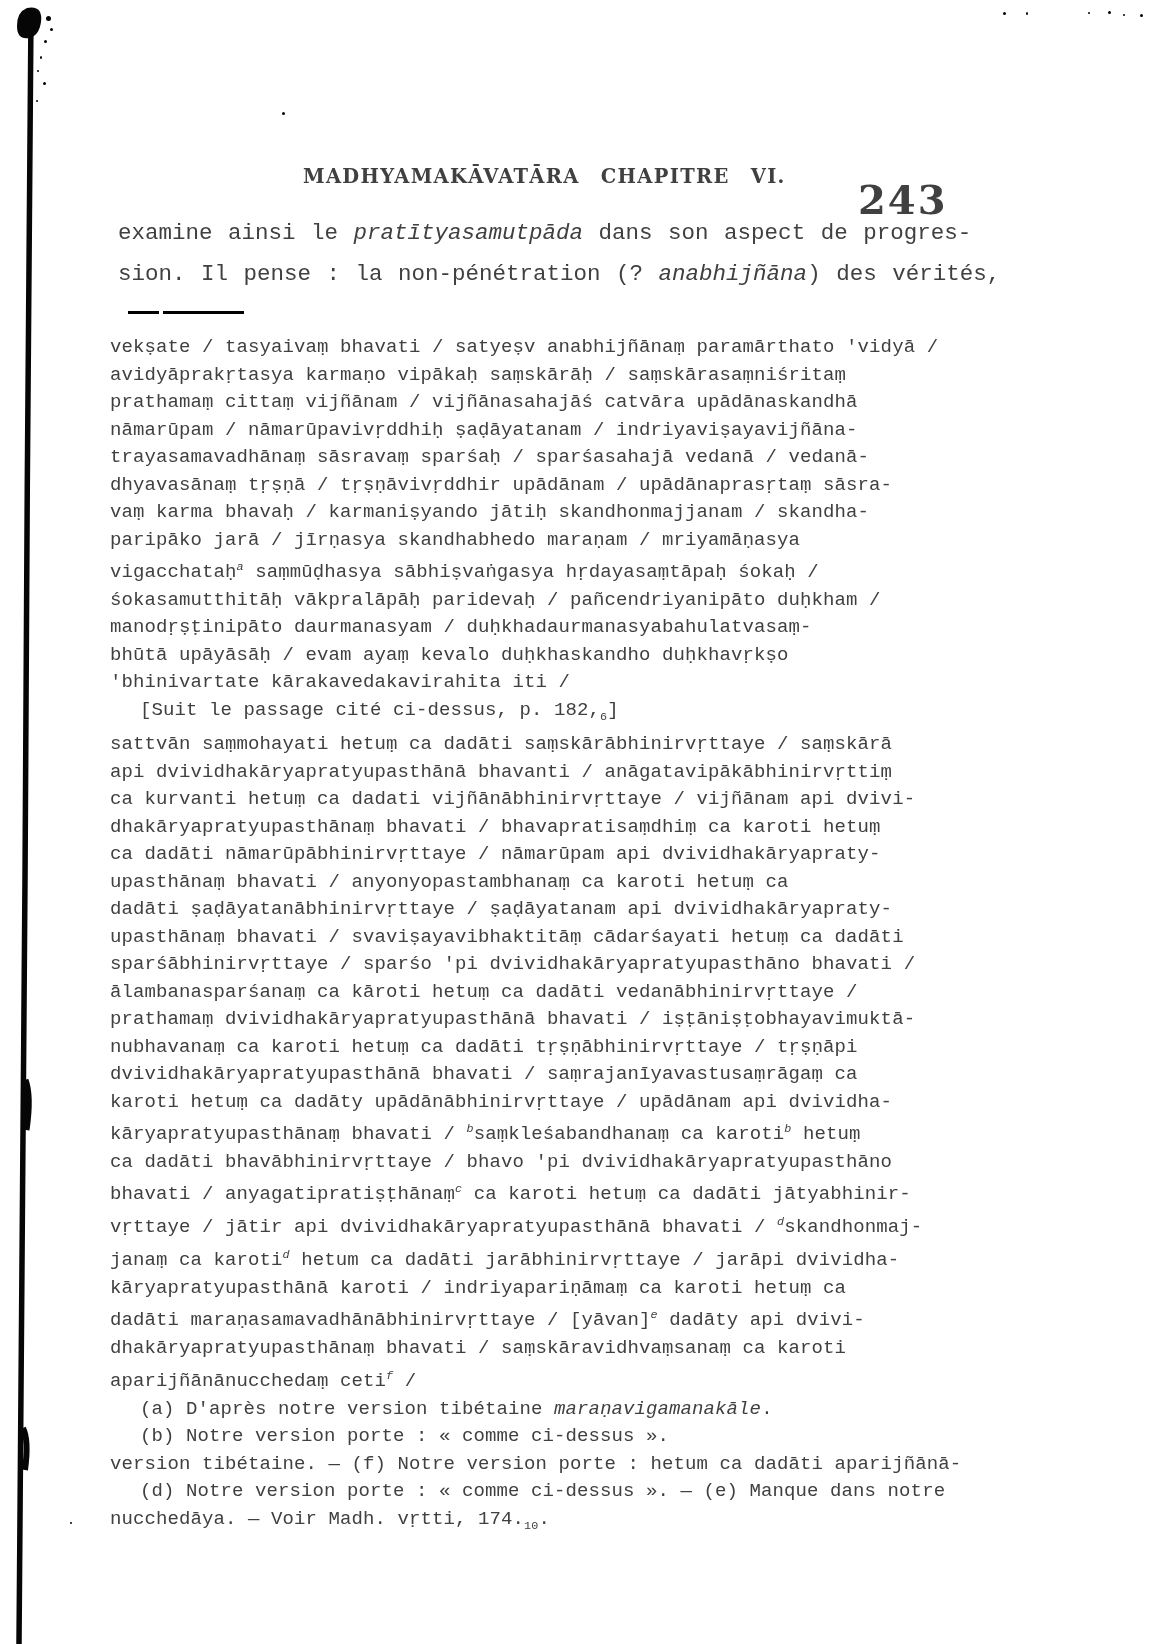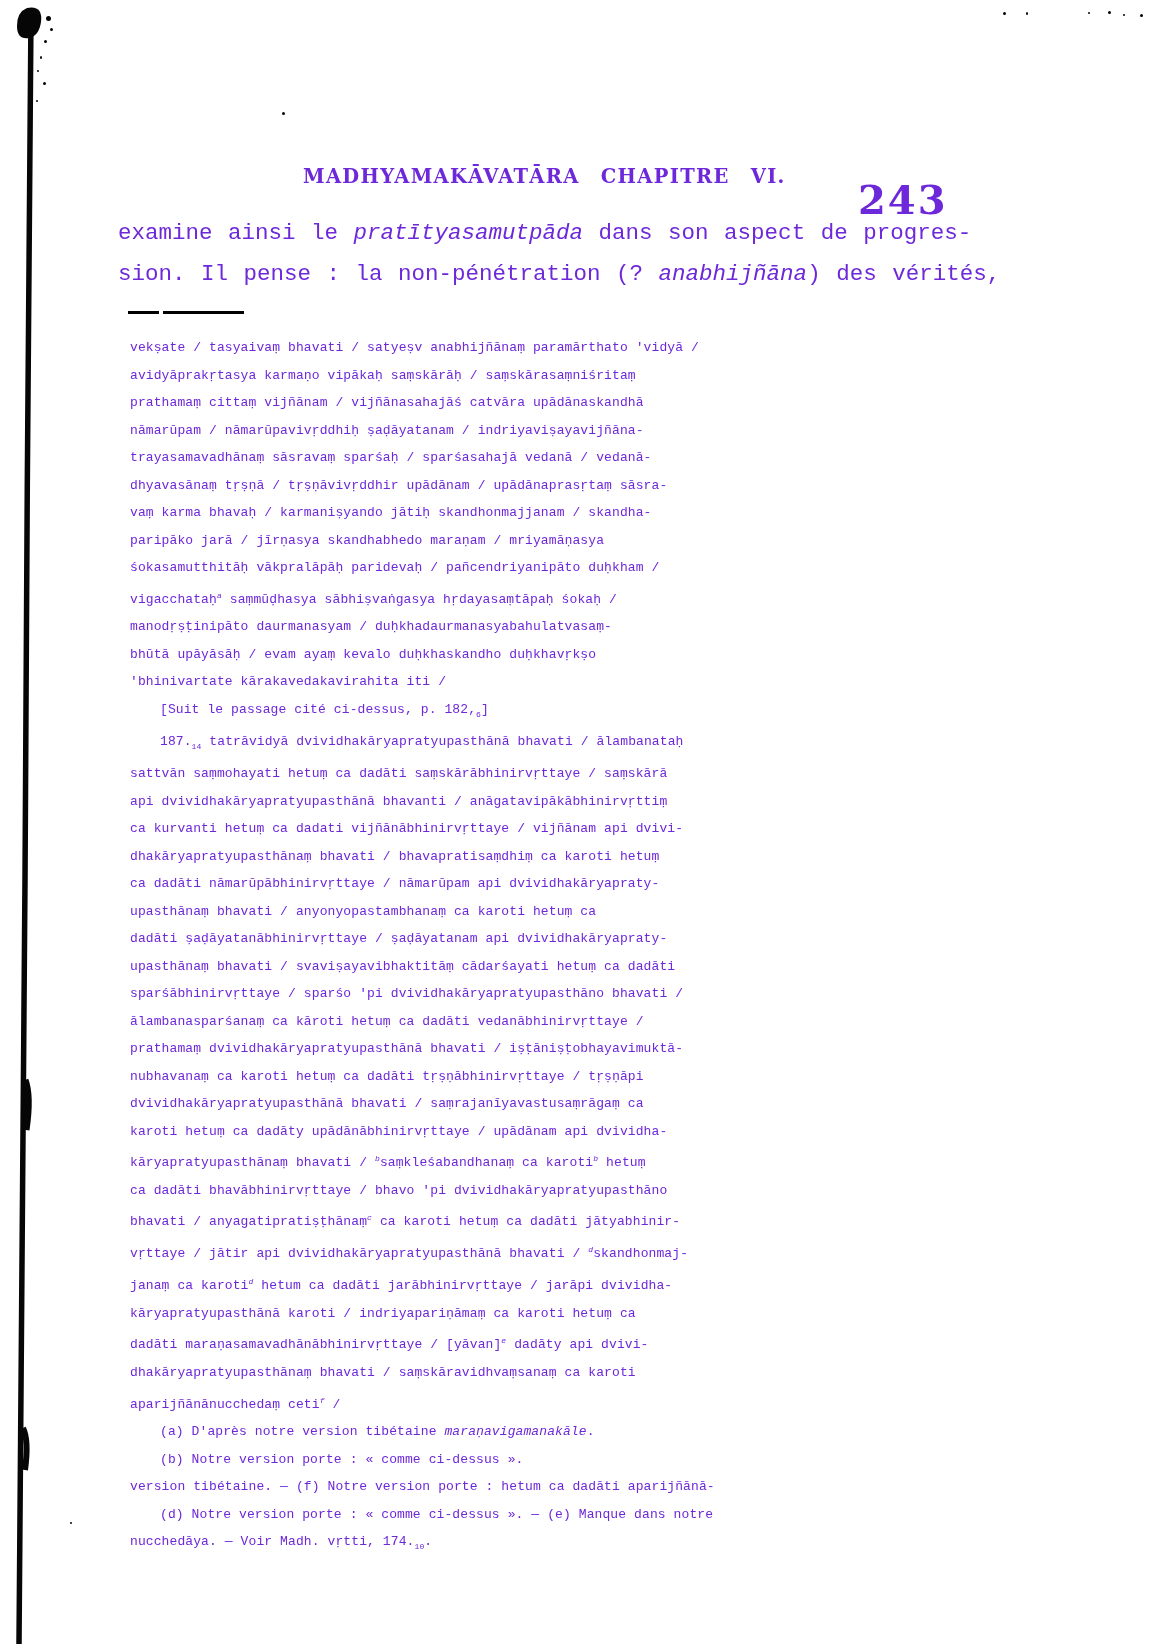--- a/index.html
+++ b/index.html
@@ -1,40 +1,40 @@
 <!DOCTYPE html>
 <html><head>
 <meta charset="utf-8">
 <style>
   html,body { margin:0; padding:0; background:#e8e8e8; }
   .page {
     position:relative; width:1163px; height:1644px;
     background:#ffffff; overflow:hidden;
-    font-family:"DejaVu Serif", serif; color:#6d28d9;
+    font-family:"DejaVu Serif", serif; color:#404040;
   }
   .running-title {
     position:absolute; left:303px; top:165px;
     font-size:19.5px; font-weight:bold;
     letter-spacing:1.3px; word-spacing:13px; white-space:nowrap;
   }
   .page-number {
     position:absolute; left:858px; top:150px;
     font-size:40px; font-weight:bold; letter-spacing:2px;margin-top:26px;
   }
   .body-text {
     position:absolute; left:118px; top:213px;
     font-size:22.5px; line-height:40.5px; word-spacing:2px;
   }
   .fn-rule {
     position:absolute; left:128px; top:311px; width:116px; height:3px;
     background:linear-gradient(90deg,#000 0 27%, transparent 27% 30%, #000 30% 100%);
   }
   .footnote-block {
     position:absolute; left:110px; top:334px; width:785px;
-    font-size:13px; line-height:27.5px; letter-spacing:0.1px;margin-left:20px;
+    font-size:19px; line-height:27.5px; letter-spacing:0.1px;
   }
   .tline { white-space:nowrap;font-family:Liberation Mono, monospace; }
   .tline.indent { padding-left:30px; }
   .it { font-style:italic; }
   sup.supm { font-size:0.62em; font-style:italic; }
   sub.subm { font-size:0.62em; }
   .speck { position:absolute; background:#060606; border-radius:50%; }
   .binding { position:absolute; left:0; top:0; }
 </style>
 </head>
@@ -79,27 +79,26 @@
 
   <div class="footnote-block">
       <div class="tline"><span>vekṣate / tasyaivaṃ bhavati / satyeṣv anabhijñānaṃ paramārthato 'vidyā /</span></div>
       <div class="tline"><span>avidyāprakṛtasya karmaṇo vipākaḥ saṃskārāḥ / saṃskārasaṃniśritaṃ</span></div>
       <div class="tline"><span>prathamaṃ cittaṃ vijñānam / vijñānasahajāś catvāra upādānaskandhā</span></div>
       <div class="tline"><span>nāmarūpam / nāmarūpavivṛddhiḥ ṣaḍāyatanam / indriyaviṣayavijñāna-</span></div>
       <div class="tline"><span>trayasamavadhānaṃ sāsravaṃ sparśaḥ / sparśasahajā vedanā / vedanā-</span></div>
       <div class="tline"><span>dhyavasānaṃ tṛṣṇā / tṛṣṇāvivṛddhir upādānam / upādānaprasṛtaṃ sāsra-</span></div>
       <div class="tline"><span>vaṃ karma bhavaḥ / karmaniṣyando jātiḥ skandhonmajjanam / skandha-</span></div>
       <div class="tline"><span>paripāko jarā / jīrṇasya skandhabhedo maraṇam / mriyamāṇasya</span></div>
+      <div class="tline"><span>vigacchataḥ</span><sup class="supm">a</sup><span> saṃmūḍhasya sābhiṣvaṅgasya hṛdayasaṃtāpaḥ śokaḥ /</span></div>
       <div class="tline"><span>śokasamutthitāḥ vākpralāpāḥ paridevaḥ / pañcendriyanipāto duḥkham /</span></div>
-      <div class="tline"><span>vigacchataḥ</span><sup class="supm">a</sup><span> saṃmūḍhasya sābhiṣvaṅgasya hṛdayasaṃtāpaḥ śokaḥ /</span></div>
       <div class="tline"><span>manodṛṣṭinipāto daurmanasyam / duḥkhadaurmanasyabahulatvasaṃ-</span></div>
       <div class="tline"><span>bhūtā upāyāsāḥ / evam ayaṃ kevalo duḥkhaskandho duḥkhavṛkṣo</span></div>
       <div class="tline"><span>'bhinivartate kārakavedakavirahita iti /</span></div>
       <div class="tline indent"><span>[Suit le passage cité ci-dessus, p. 182,</span><sub class="subm">6</sub><span>]</span></div>
-      <div class="tline indent"><span>187.</span><sub class="subm">14</sub><span> tatrāvidyā dvividhakāryapratyupasthānā bhavati / ālambanataḥ</span></div>
       <div class="tline"><span>sattvān saṃmohayati hetuṃ ca dadāti saṃskārābhinirvṛttaye / saṃskārā</span></div>
       <div class="tline"><span>api dvividhakāryapratyupasthānā bhavanti / anāgatavipākābhinirvṛttiṃ</span></div>
       <div class="tline"><span>ca kurvanti hetuṃ ca dadati vijñānābhinirvṛttaye / vijñānam api dvivi-</span></div>
       <div class="tline"><span>dhakāryapratyupasthānaṃ bhavati / bhavapratisaṃdhiṃ ca karoti hetuṃ</span></div>
       <div class="tline"><span>ca dadāti nāmarūpābhinirvṛttaye / nāmarūpam api dvividhakāryapraty-</span></div>
       <div class="tline"><span>upasthānaṃ bhavati / anyonyopastambhanaṃ ca karoti hetuṃ ca</span></div>
       <div class="tline"><span>dadāti ṣaḍāyatanābhinirvṛttaye / ṣaḍāyatanam api dvividhakāryapraty-</span></div>
       <div class="tline"><span>upasthānaṃ bhavati / svaviṣayavibhaktitāṃ cādarśayati hetuṃ ca dadāti</span></div>
       <div class="tline"><span>sparśābhinirvṛttaye / sparśo 'pi dvividhakāryapratyupasthāno bhavati /</span></div>
       <div class="tline"><span>ālambanasparśanaṃ ca kāroti hetuṃ ca dadāti vedanābhinirvṛttaye /</span></div>

